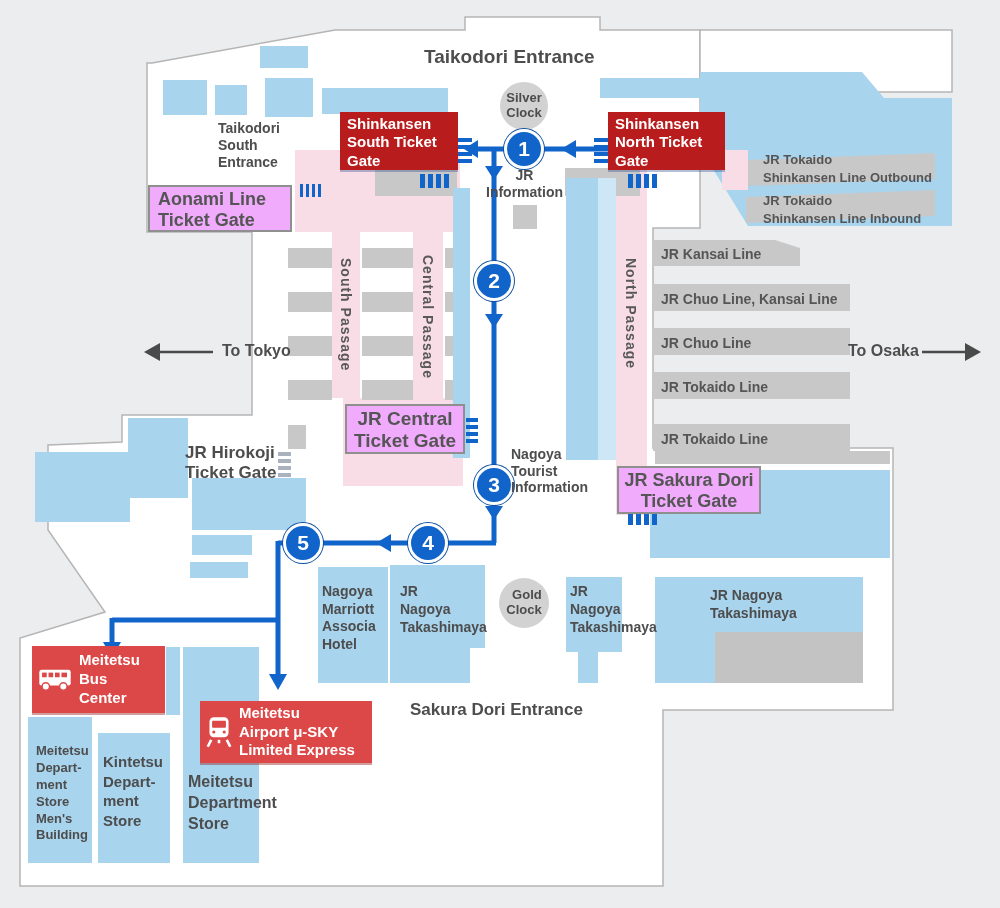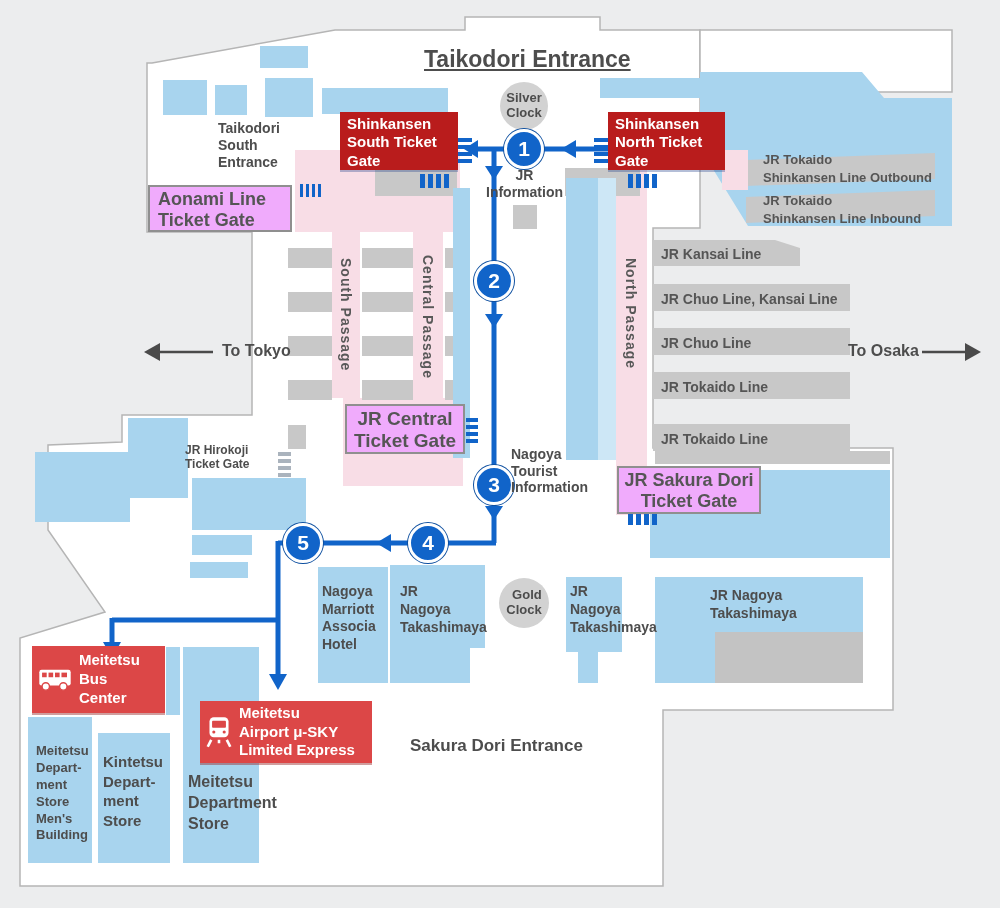--- a/index.html
+++ b/index.html
@@ -225,21 +225,21 @@
 Airport μ-SKY
 Limited Express</span>
   </div>
 
   <div class="stepnum" style="left:504px;top:129px;">1</div>
   <div class="stepnum" style="left:474px;top:261px;">2</div>
   <div class="stepnum" style="left:474px;top:465px;">3</div>
   <div class="stepnum" style="left:408px;top:523px;">4</div>
   <div class="stepnum" style="left:283px;top:523px;">5</div>
 
-  <div class="lbl" style="left:424px;top:46px;font-size:23px;text-decoration:underline;">Taikodori Entrance</div>
+  <div class="lbl" style="left:424px;top:46px;font-size:19px;">Taikodori Entrance</div>
   <div class="lbl" style="left:218px;top:120px;font-size:14px;">Taikodori
 South
 Entrance</div>
   <div class="lbl ctr" style="left:462px;top:167px;width:125px;font-size:14px;">JR
 Information</div>
 
   <div class="lbl striplbl" style="left:763px;top:151px;font-size:13px;font-weight:bold;line-height:1.35;">JR Tokaido
 Shinkansen Line Outbound</div>
   <div class="lbl striplbl" style="left:763px;top:192px;font-size:13px;line-height:1.35;">JR Tokaido
 Shinkansen Line Inbound</div>
@@ -253,37 +253,37 @@
   <div class="lbl" style="left:222px;top:341px;font-size:16px;">To Tokyo</div>
   <div class="lbl" style="left:848px;top:341px;font-size:16px;">To Osaka</div>
 
   <div class="lbl vert" style="left:337px;top:258px;font-size:14px;">South Passage</div>
   <div class="lbl vert" style="left:419px;top:255px;font-size:14px;">Central Passage</div>
   <div class="lbl vert" style="left:622px;top:258px;font-size:14px;">North Passage</div>
 
   <div class="lbl" style="left:511px;top:446px;font-size:14px;line-height:1.18;">Nagoya
 Tourist
 Information</div>
-  <div class="lbl" style="left:185px;top:443px;font-size:12px;">JR Hirokoji
+  <div class="lbl" style="left:185px;top:443px;font-size:17px;">JR Hirokoji
 Ticket Gate</div>
 
   <div class="lbl" style="left:322px;top:583px;font-size:14px;line-height:1.25;">Nagoya
 Marriott
 Associa
 Hotel</div>
   <div class="lbl" style="left:400px;top:582px;font-size:14px;line-height:1.3;">JR
 Nagoya
 Takashimaya</div>
   <div class="lbl" style="left:570px;top:582px;font-size:14px;line-height:1.3;">JR
 Nagoya
 Takashimaya</div>
   <div class="lbl" style="left:710px;top:586px;font-size:14px;line-height:1.3;">JR Nagoya
 Takashimaya</div>
 
-  <div class="lbl" style="left:410px;top:700px;font-size:17px;margin-top:36px;">Sakura Dori Entrance</div>
+  <div class="lbl" style="left:410px;top:700px;font-size:17px;">Sakura Dori Entrance</div>
 
   <div class="lbl" style="left:36px;top:743px;font-size:13px;line-height:1.3;">Meitetsu
 Depart-
 ment
 Store
 Men's
 Building</div>
   <div class="lbl" style="left:103px;top:752px;font-size:15px;line-height:1.3;">Kintetsu
 Depart-
 ment

